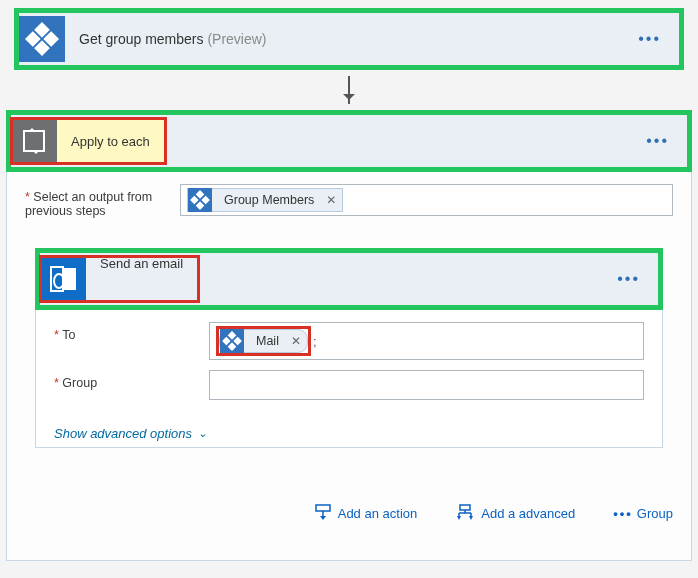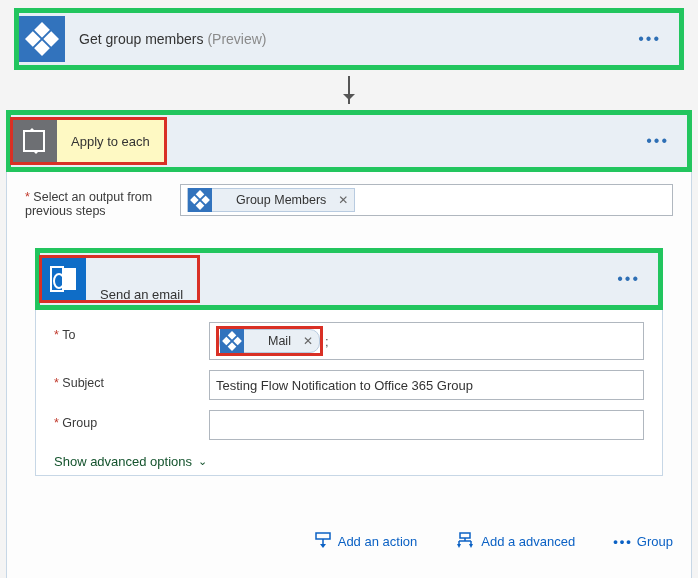--- a/index.html
+++ b/index.html
@@ -105,28 +105,28 @@
   .token {
     display: inline-flex; align-items: center;
     background: #e9eff5; border: 1px solid #b8cbe0;
     height: 24px; margin-right: 4px; cursor: default;
   }
   .token .tbox {
     width: 24px; height: 24px; background: #3273bd;
     display: flex; align-items: center; justify-content: center;
     flex-shrink: 0;
   }
-  .token .ttext { padding: 0 6px 0 24px; font-size: 12.5px; color: #333; }
+  .token .ttext { padding: 0 6px 0 12px; font-size: 12.5px; color: #333; }
   .token .tx { padding: 0 6px; color: #666; cursor: pointer; font-size: 12px; }
   .inner-step { margin: 30px 10px 16px; }
   .inner-body {
     border: 1px solid #c7d7e6; border-top: none;
     background: #fff; padding: 12px 18px 6px;
   }
-  .adv-link { color: #14532d; font-size: 13px; cursor: pointer; display: inline-flex; align-items: center; margin-top: 4px; }
+  .adv-link { color: #0369a1; font-size: 13px; cursor: pointer; display: inline-flex; align-items: center; margin-top: 16px; font-style: italic; }
   .chev { margin-left: 6px; font-size: 11px; }
   .footer-actions { display: flex; justify-content: flex-end; gap: 38px; padding: 40px 0 14px; }
   .footer-item { display: inline-flex; align-items: center; color: #0b61c4; font-size: 13px; cursor: pointer; }
   .footer-item svg { margin-right: 6px; }
   .more-dots { color: #0b61c4; letter-spacing: 2px; margin-right: 4px; font-weight: bold; }
   .box-highlight { border: 3px solid #d93025; padding: 0; display: inline-flex; }
   .semi { color: #555; padding-left: 2px; }
 </style>
 </head>
 <body>
@@ -172,21 +172,21 @@
         </span>
       </div>
     </div>
 
     <div class="inner-step">
       <div class="step-header">
         <span class="highlight" style="display:inline-flex; height:46px;">
           <div class="step-icon-box outlook-bg">
             <div class="outlook-icon"></div>
           </div>
-          <div style="display:flex;align-items:flex-end;padding:0 16px 0 14px;background:#e9eff5;">
+          <div style="display:flex;align-items:flex-start;padding:0 16px 12px 14px;background:#e9eff5;">
             <span>Send an email</span>
           </div>
         </span>
         <div style="flex:1"></div>
         <div class="ellipsis-btn">•••</div>
       </div>
 
       <div class="inner-body">
 
         <div class="field-row">
@@ -198,26 +198,20 @@
                     <span class="azure-diamond-sm"></span>
                   </span>
                 <span class="ttext">Mail</span>
                 <span class="tx">✕</span>
               </span>
             </span>
             <span class="semi">;</span>
           </div>
         </div>
 
-        <div class="field-row">
-          <div class="field-label req">Subject</div>
-          <div class="field-input">
-            <span>Testing Flow Notification to Office 365 Group</span>
-          </div>
-        </div>
 
         <div class="field-row">
           <div class="field-label req">Group</div>
           <div class="field-input"></div>
         </div>
 
         <div class="adv-link">
           <span>Show advanced options</span>
           <span class="chev">⌄</span>
         </div>

